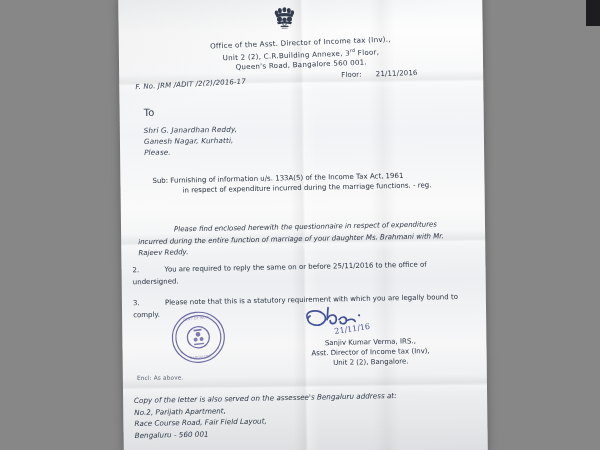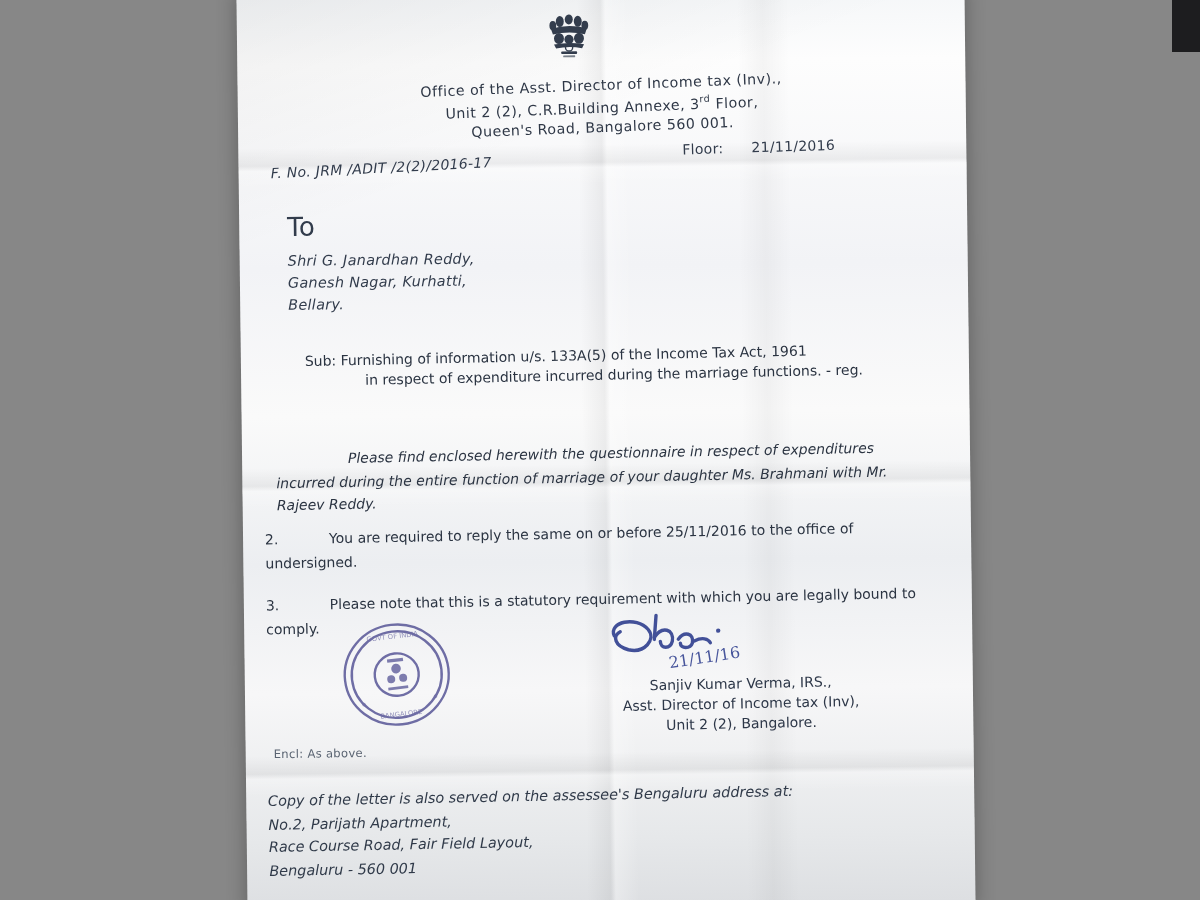--- a/index.html
+++ b/index.html
@@ -131,21 +131,21 @@
     transform: rotate(-2.2deg);
   }
   #date-row {
     left: 222px;
     top: 77px;
     font-size: 7px;
     transform: rotate(-1deg);
   }
   #date-row .dv { margin-left: 14px; }
 
-  #to-label { left: 24px; top: 111px; font-size: 13px; }
+  #to-label { left: 24px; top: 111px; font-size: 10px; }
   #addressee-1 { left: 24px; top: 130px; font-size: 7.2px; font-style: italic; }
   #addressee-2 { left: 24px; top: 141px; font-size: 7.2px; font-style: italic; }
   #addressee-3 { left: 24px; top: 152px; font-size: 7.2px; font-style: italic; }
 
   #subject-block {
     position: absolute;
     left: 32px;
     top: 180px;
     transform: rotate(-0.5deg);
   }
@@ -287,21 +287,21 @@
         <div><span>Unit 2 (2), C.R.Building Annexe, 3</span><span class="sup">rd</span><span> Floor,</span></div>
         <div>Queen's Road, Bangalore 560 001.</div>
       </div>
 
       <div class="ln" id="file-no">F. No. JRM /ADIT /2(2)/2016-17</div>
       <div class="ln" id="date-row"><span>Floor:</span><span class="dv">21/11/2016</span></div>
 
       <div class="ln" id="to-label">To</div>
       <div class="ln" id="addressee-1">Shri G. Janardhan Reddy,</div>
       <div class="ln" id="addressee-2">Ganesh Nagar, Kurhatti,</div>
-      <div class="ln" id="addressee-3">Bellary.</div>
+      <div class="ln" id="addressee-3">Please.</div>
 
       <div id="subject-block">
         <div class="s1">Sub: Furnishing of information u/s. 133A(5) of the Income Tax Act, 1961</div>
         <div class="s2">in respect of expenditure incurred during the marriage functions. - reg.</div>
       </div>
 
       <div id="para-1">Please find enclosed herewith the questionnaire in respect of expenditures incurred during the entire function of marriage of your daughter Ms. Brahmani with Mr. Rajeev Reddy.</div>
       <div id="para-2"><span class="pnum">2.</span><span>You are required to reply the same on or before  25/11/2016 to the office of undersigned.</span></div>
       <div id="para-3"><span class="pnum">3.</span><span>Please note that this is a statutory requirement with which you are legally bound to comply.</span></div>
 

